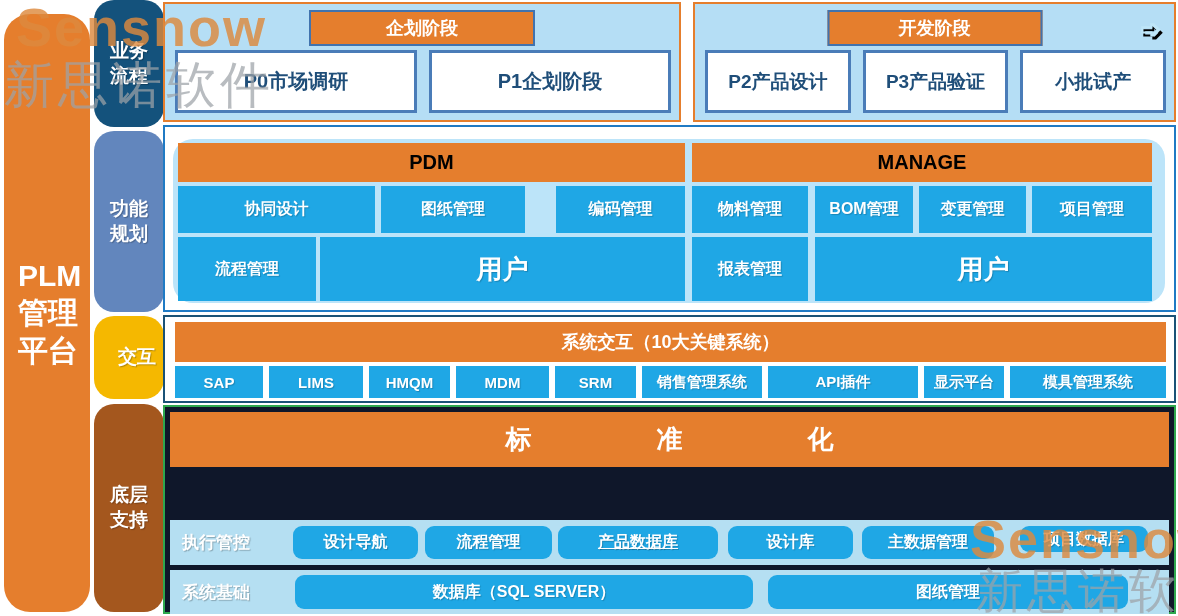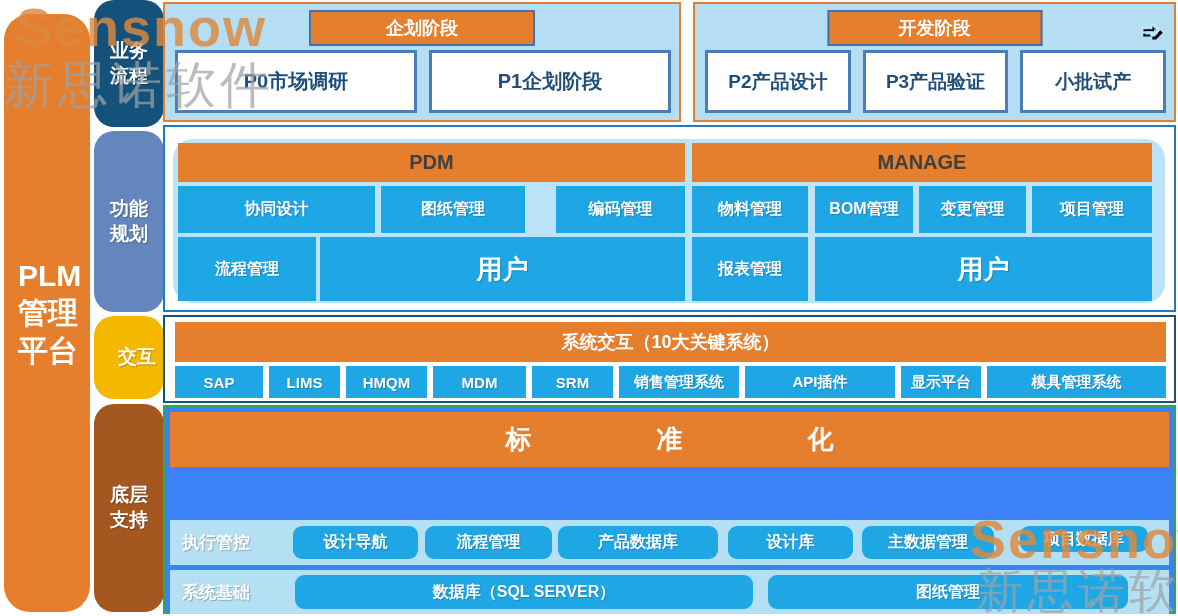--- a/index.html
+++ b/index.html
@@ -36,37 +36,37 @@
   .p-dev .phase-box { font-size:19px; }
   .go-arrow { position:absolute; right:12px; top:10px; font-size:26px; color:#BFE6F8;
     text-shadow:2px 3px 0 #000; font-weight:bold; }
 
   
   .panel-func { position:absolute; left:163px; top:125px; width:1013px; height:187px;
     background:#fff; border:2px solid #1F7AC4; }
   .func-inner { position:absolute; left:8px; top:12px; right:9px; bottom:7px;
     background:#BCE4F9; border-radius:20px; }
   .func-inner > div { position:absolute; display:flex; align-items:center; justify-content:center; }
-  .hdr-orange { background:#E57E2D; color:#404040; font-weight:bold; font-size:20px; }
+  .hdr-orange { background:#E57E2D; color:#000000; font-weight:bold; font-size:20px; }
   .btn-cyan { background:#1FA7E5; color:#fff; font-weight:bold; font-size:16px;
     display:flex; align-items:center; justify-content:center; text-shadow:1px 1px 1px rgba(0,0,0,.2); }
   .big-user { font-size:26px; }
 
   
   .panel-inter { position:absolute; left:163px; top:315px; width:1013px; height:88px;
     background:#fff; border:2px solid #1A5276; }
   .inter-hdr { position:absolute; left:10px; right:8px; top:5px; height:40px;
     background:#E57E2D; color:#fff; font-weight:bold; font-size:18px;
     display:flex; align-items:center; justify-content:center; }
   .inter-row { position:absolute; left:10px; right:8px; top:49px; height:32px; display:flex; gap:6px; }
   .inter-row .btn-cyan { font-size:15px; }
 
   
   .panel-found { position:absolute; left:163px; top:405px; width:1013px; height:209px;
-    background:#3b82f6; border:2px solid #2EA84E; }
+    background:#0f172a; border:2px solid #2EA84E; }
   .found-hdr { position:absolute; left:5px; top:5px; width:999px; height:55px;
     background:#E57E2D; color:#fff; font-weight:bold; font-size:26px;
     display:flex; align-items:center; justify-content:center; }
   .found-hdr span { letter-spacing:125px; margin-right:-125px; }
   .found-row { position:absolute; left:5px; width:999px; }
   .fr-0 { top:63px;  height:46px; background:#F2CCA4; }
   .fr-1 { top:113px; height:45px; background:#B5DFF2; }
   .fr-2 { top:163px; height:44px; background:#B5DFF2; }
   .row-label { position:absolute; left:12px; top:0; bottom:0; display:flex; align-items:center;
     color:#fff; font-weight:bold; font-size:17px; text-shadow:1px 1px 1px rgba(0,0,0,.25); }
@@ -144,42 +144,42 @@
       <div class="btn-cyan" style="left:859px;top:47px;width:120px;height:47px;">项目管理</div>
       <div class="btn-cyan" style="left:519px;top:98px;width:116px;height:64px;">报表管理</div>
       <div class="btn-cyan big-user" style="left:642px;top:98px;width:337px;height:64px;">用户</div>
     </div>
   </div>
 
   <div class="panel-inter">
     <div class="inter-hdr">系统交互（10大关键系统）</div>
     <div class="inter-row">
       <div class="btn-cyan" style="width:88px;">SAP</div>
-      <div class="btn-cyan" style="width:71px;">LIMS</div>
+      <div class="btn-cyan" style="width:94px;">LIMS</div>
       <div class="btn-cyan" style="width:81px;">HMQM</div>
       <div class="btn-cyan" style="width:93px;">MDM</div>
       <div class="btn-cyan" style="width:81px;">SRM</div>
       <div class="btn-cyan" style="width:120px;">销售管理系统</div>
       <div class="btn-cyan" style="width:150px;">API插件</div>
       <div class="btn-cyan" style="width:80px;">显示平台</div>
       <div class="btn-cyan" style="flex:1;">模具管理系统</div>
     </div>
   </div>
 
   <div class="panel-found">
     <div class="found-hdr">
       <span>标准化</span>
     </div>
 
 
     <div class="found-row fr-1">
       <div class="row-label">执行管控</div>
       <div class="found-btn" style="left:123px;top:6px;width:125px;height:33px;">设计导航</div>
       <div class="found-btn" style="left:255px;top:6px;width:127px;height:33px;">流程管理</div>
-      <div class="found-btn" style="left:388px;top:6px;width:160px;height:33px;">产品数据库</div>
+      <div class="found-btn" style="left:388px;top:6px;width:160px;height:33px;text-decoration:underline;">产品数据库</div>
       <div class="found-btn" style="left:558px;top:6px;width:125px;height:33px;">设计库</div>
       <div class="found-btn" style="left:692px;top:6px;width:132px;height:33px;">主数据管理</div>
       <div class="found-btn" style="left:850px;top:6px;width:128px;height:26px;">项目数据库</div>
     </div>
 
     <div class="found-row fr-2">
       <div class="row-label">系统基础</div>
       <div class="found-btn" style="left:125px;top:5px;width:458px;height:34px;">数据库（SQL SERVER）</div>
       <div class="found-btn" style="left:598px;top:5px;width:360px;height:34px;">图纸管理</div>
     </div>

